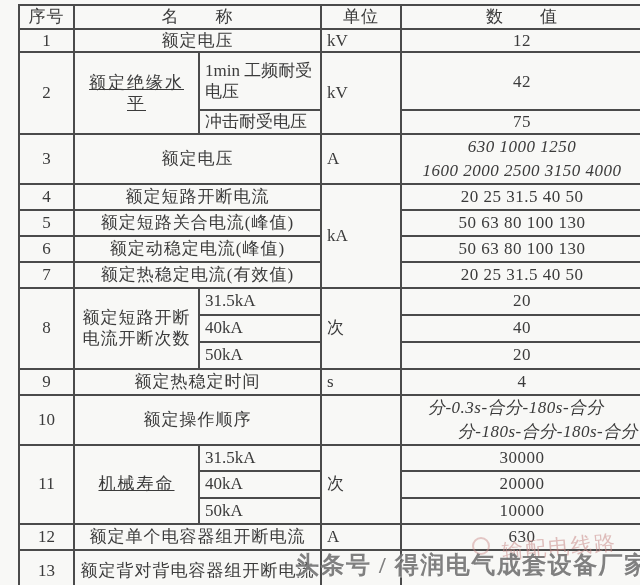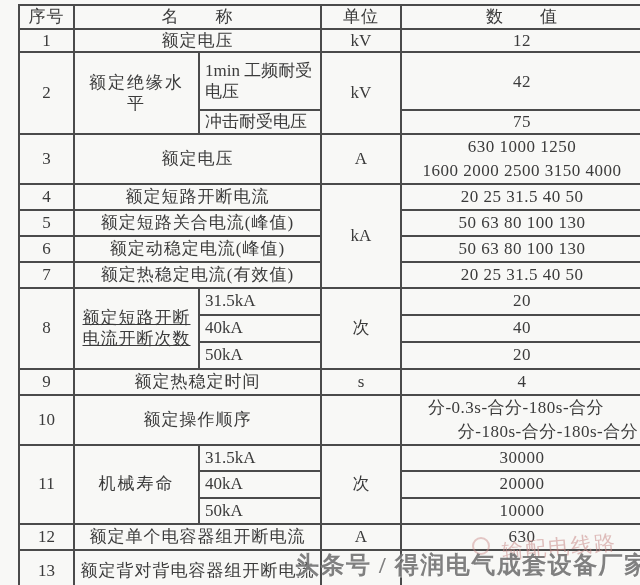--- a/index.html
+++ b/index.html
@@ -27,37 +27,37 @@
     line-height:1.25;
   }
   col.col-no{width:55px;}
   col.col-name-l{width:125px;}
   col.col-name-r{width:122px;}
   col.col-unit{width:80px;}
   col.col-val{width:242px;}
   .c-no{text-align:center;}
   .c-name{text-align:center;padding-left:10px;letter-spacing:1px;}
   .c-sub{text-align:left;padding-left:7px;padding-right:5px;}
-  .c-unit{text-align:center;font-size:16px;}
+  .c-unit{font-size:16px;}
   .c-val{text-align:center;font-size:16px;letter-spacing:0.5px;}
   .c-head{text-align:center;letter-spacing:1px;}
   .vtop{vertical-align:top;}
   .pt3{padding-top:3px;}
   .pt6{padding-top:6px;}
   .pt8{padding-top:8px;}
-  .ls2{letter-spacing:2px;}
-  .r8name{line-height:26px;padding-left:8px;padding-right:4px;text-decoration:underline;}
+  .ls2{letter-spacing:2px;text-decoration:underline;}
+  .r8name{line-height:26px;padding-left:8px;padding-right:4px;}
   .h24{height:24px;}
   .h23{height:23px;}
   .h58{height:58px;}
   .h50{height:50px;}
   .h26{height:26px;}
   .h27{height:27px;}
   .h25{height:42px;padding-left:27px;}
-  .two-line div{line-height:24px;}
+  .two-line div{line-height:24px;font-style:italic;}
   .opseq1{transform:translateX(-6px);}
   .opseq2{transform:translateX(26px);}
   .wm-main{
     position:absolute;left:295px;top:549px;
     font-size:24px;font-weight:700;letter-spacing:1.5px;
     color:rgba(110,110,110,0.88);
     white-space:nowrap;
     text-shadow:0.5px 0.5px 0.5px rgba(255,255,255,0.6);
   }
   .wm-faint{

